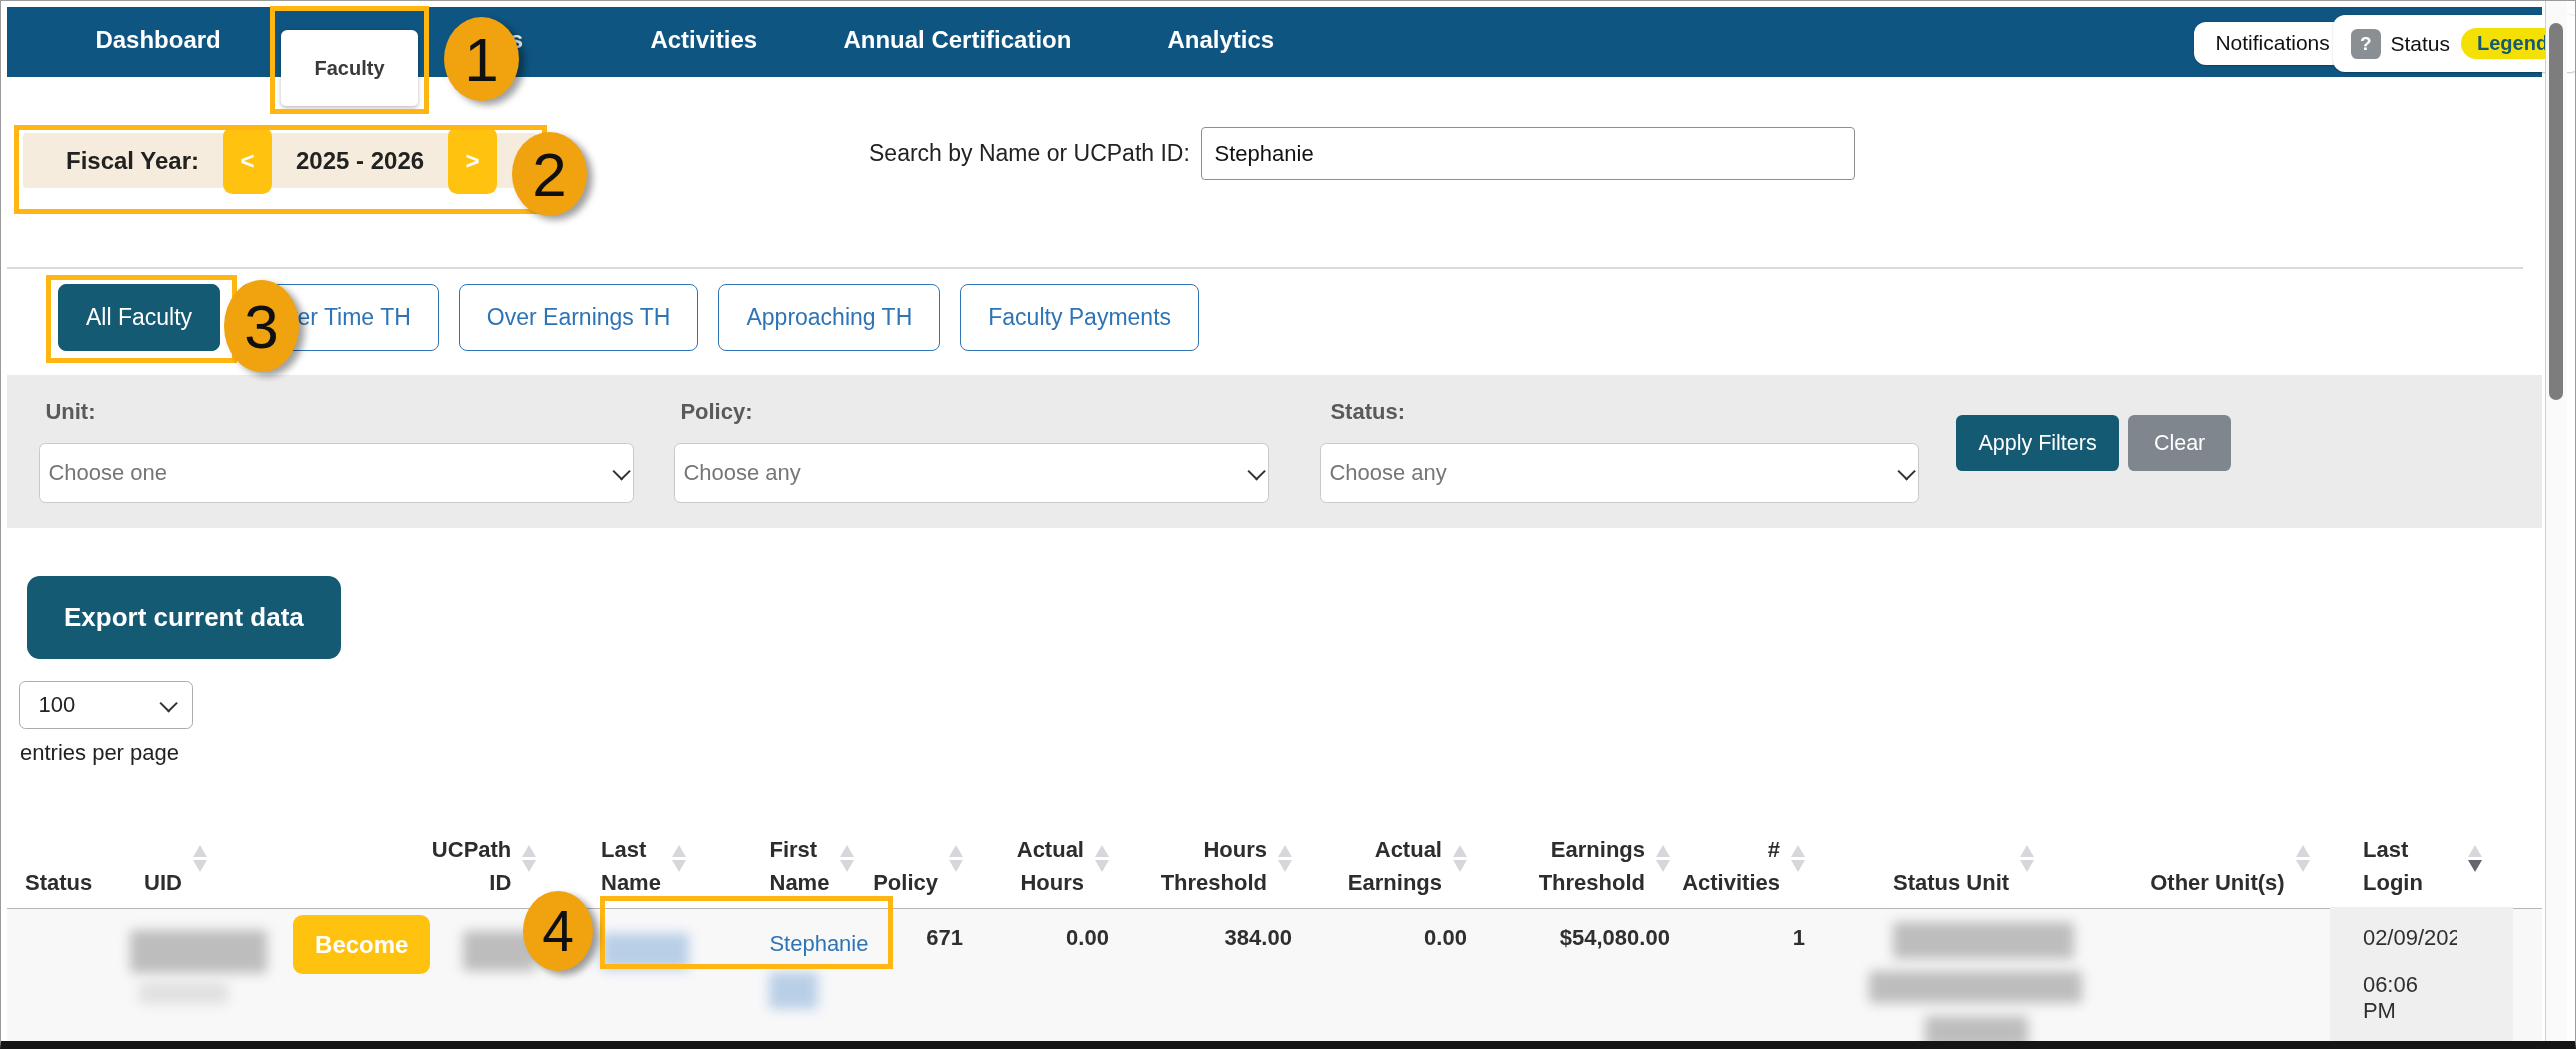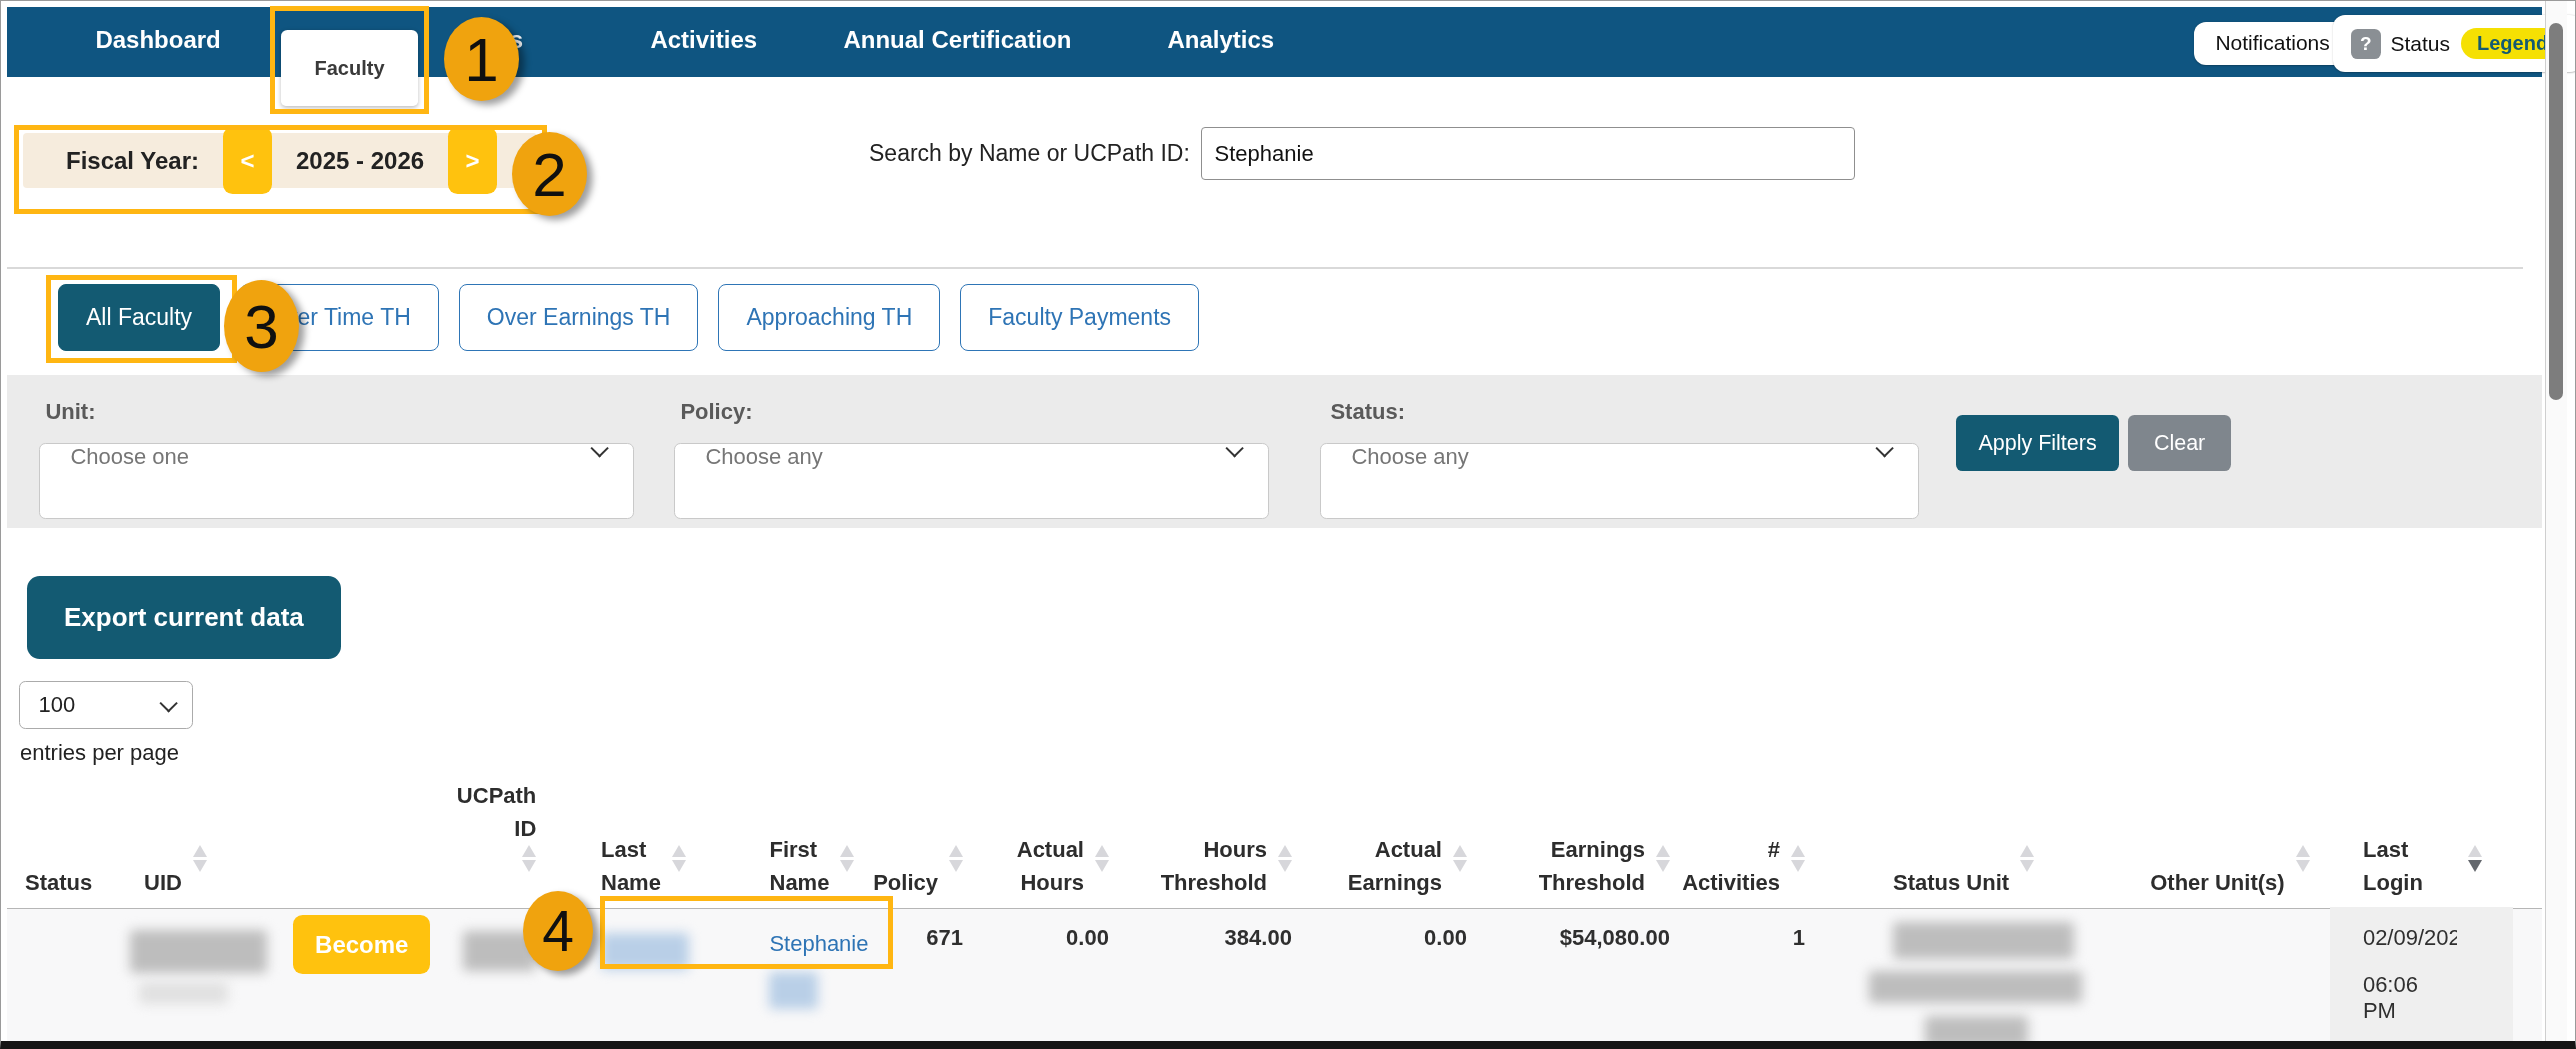--- a/index.html
+++ b/index.html
@@ -43,22 +43,22 @@
 
   
   .tabs { position:absolute; left:57px; top:283px; display:flex; gap:20px; height:67px; }
   .vtab { height:67px; padding:0 27px; border-radius:8px; background:#fff; border:1.6px solid var(--tab-border,#2e75b6);
           color:var(--link,#2e74b5); font-size:23px; display:flex; align-items:center; cursor:pointer; white-space:nowrap; }
   .vtab.active { background:var(--teal,#135a72); border-color:var(--teal,#135a72); color:#fff; }
 
   
   .filterbar { position:absolute; left:6.4px; top:374px; width:2535px; height:153px; background:var(--filter-bg,#ebebeb); }
   .f-label { position:absolute; font-size:22px; font-weight:bold; color:#5a5a5a; top:24px; }
-  .sel { position:absolute; top:68px; height:76px; background:#fff; border:0.8px solid #c9c9c9; border-radius:6.4px;
-         display:flex; align-items:flex-start; justify-content:space-between; padding:0 30px; font-size:22px; color:#767676;
+  .sel { position:absolute; top:68px; height:60px; background:#fff; border:0.8px solid #c9c9c9; border-radius:6.4px;
+         display:flex; align-items:center; justify-content:space-between; padding:0 8px; font-size:22px; color:#767676;
          cursor:pointer; }
   .chev { width:12.7px; height:12.7px; border-right:2.4px solid #333; border-bottom:2.4px solid #333; transform:rotate(45deg) translateY(-3.2px); }
   .f-btn { position:absolute; top:40px; height:56px; border:none; border-radius:6.4px; color:#fff; font-size:21.5px;
            cursor:pointer; font-family:"Liberation Sans", sans-serif; }
 
   .export-btn { position:absolute; left:26px; top:575px; height:83px; padding:0 37px; background:var(--teal,#135a72);
                 border:none; border-radius:12.7px; color:#fff; font-size:26px; font-weight:bold; cursor:pointer;
                 font-family:"Liberation Sans", sans-serif; }
 
   .pagesize { position:absolute; left:17.5px; top:680px; width:174px; height:48px; border:0.8px solid #ababab; border-radius:6.4px;
@@ -76,21 +76,21 @@
   .tri-u { width:0; height:0; border-left:7.2px solid transparent; border-right:7.2px solid transparent; border-bottom:12px solid #d7d7db; }
   .tri-d { width:0; height:0; border-left:7.2px solid transparent; border-right:7.2px solid transparent; border-top:12px solid #d7d7db; }
   .tri-d.on { border-top-color:#63676d; }
   .ar { justify-content:flex-end; text-align:right; }
 
   .trow { position:absolute; left:6.4px; top:907px; width:2535px; height:135px; background:var(--row-bg,#f8f8f9);
           border-top:1.6px solid #b6b6b6; display:flex; padding-left:17.5px; }
   .rcell { padding-top:16px; font-size:22px; color:#2f2f2f; }
   .rcell.num { text-align:right;font-weight:bold; }
   
-  .c0{width:119px;} .c1{width:143px;} .c2{width:159px;} .c3{width:103px; padding-right:12.7px;flex-direction:column;}
+  .c0{width:119px;} .c1{width:143px;} .c2{width:159px;} .c3{width:103px; padding-right:12.7px;}
   .c4{width:203px; padding-left:52px; padding-right:62px;} .c5{width:131px; padding-left:17.5px;}
   .c6{width:107px; padding-right:27px;} .c7{width:143px; padding-right:24px;} .c8{width:183px; padding-right:24px;}
   .c9{width:187px; padding-right:36px;} .c10{width:175px; padding-right:8px;} .c11{width:159px; padding-right:32px;}
   .c12{width:310px; padding-left:56px;} .c13{width:183px; padding-left:3.2px;} .c14{width:127px; padding-left:33px;}
   .c15{width:56px;}
   .hcell.c4 { padding-right:8px; }
 
   .become-btn { margin:6.4px 0 0 6.4px; width:137px; height:59px; background:var(--yellow,#ffc20e); border:none; border-radius:9.6px;
                 color:#fff; font-size:24px; font-weight:bold; cursor:pointer; font-family:"Liberation Sans", sans-serif; }
   .blur { filter:blur(5.6px); border-radius:4px; }

